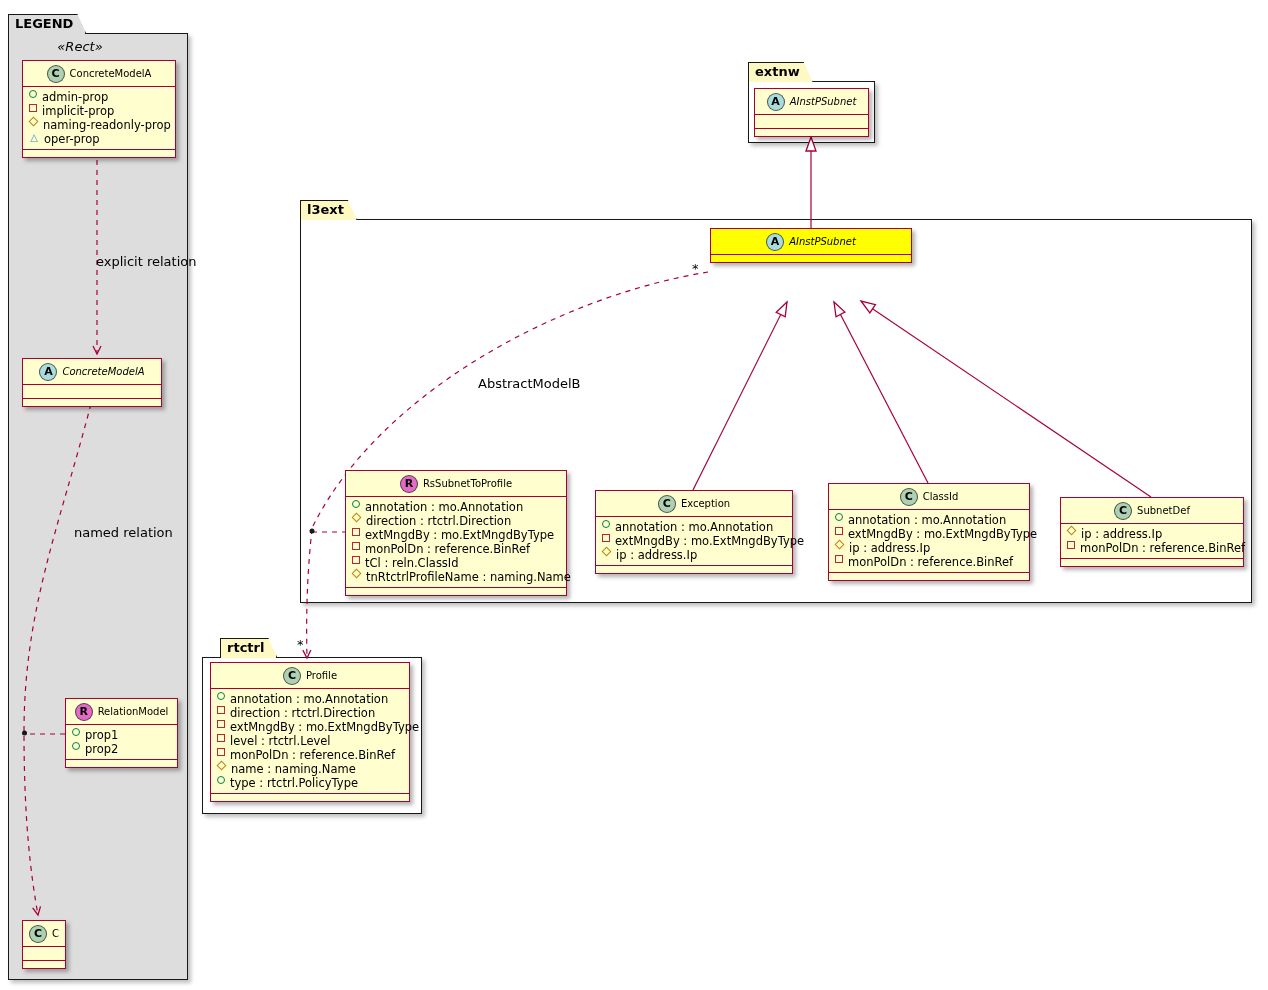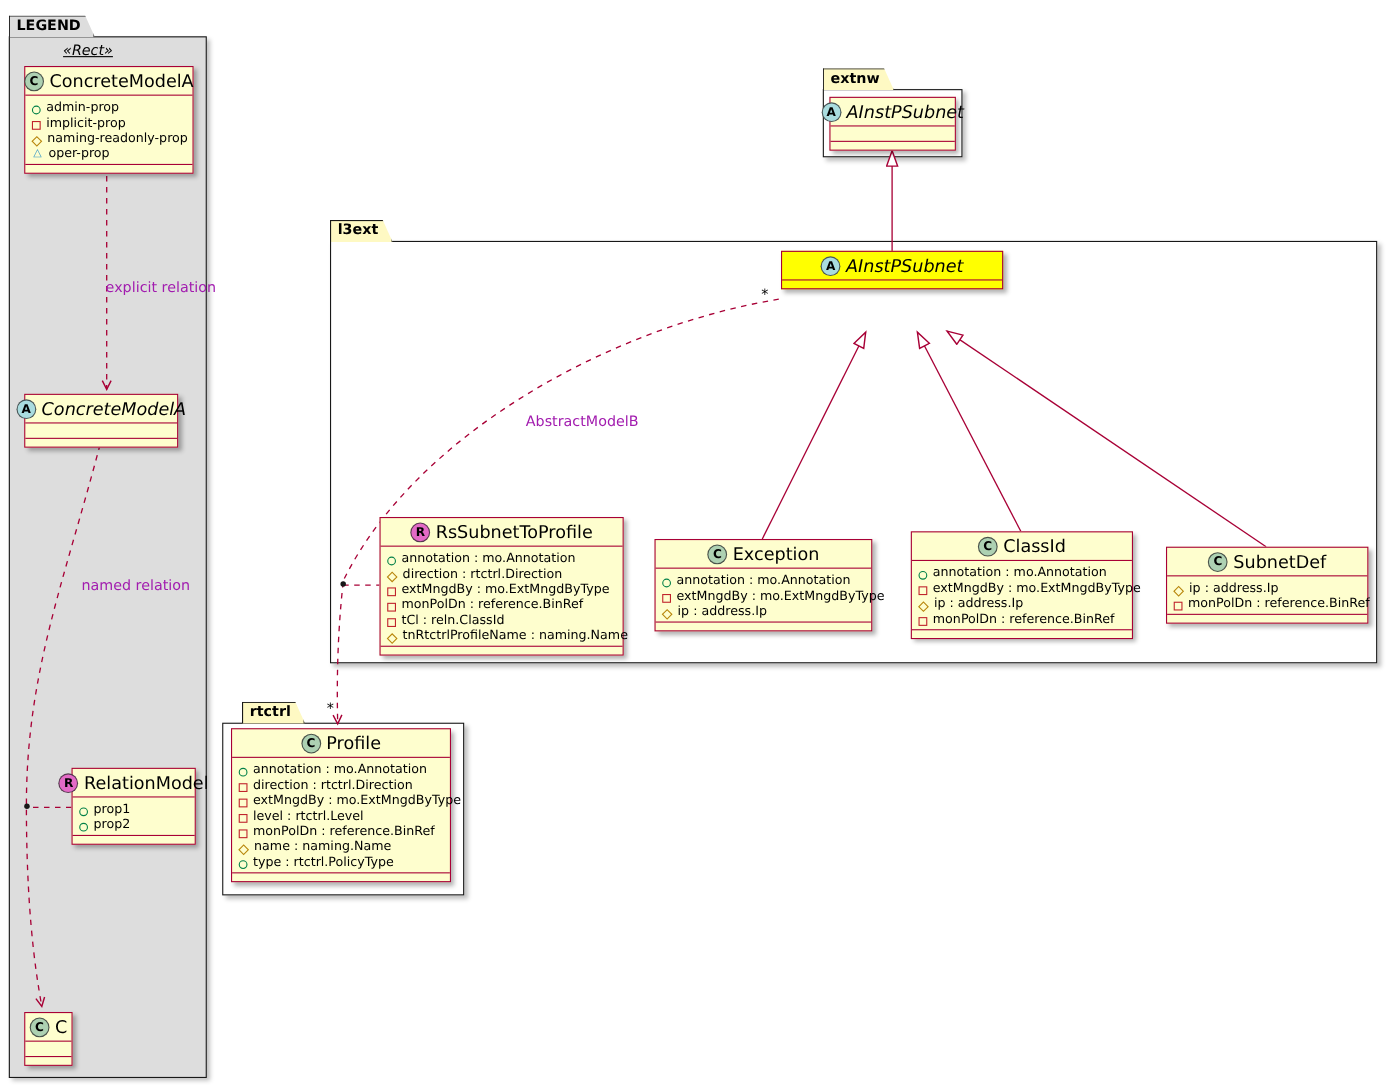--- a/index.html
+++ b/index.html
@@ -36,56 +36,56 @@
   }
   .kind{
     width:16px;height:16px;border-radius:50%;flex:0 0 auto;
     display:flex;align-items:center;justify-content:center;
     font-size:11px;font-weight:bold;font-style:normal;
     border:1px solid rgba(40,40,40,.75);
   }
   .kind-C{background:#ADD1B2;}
   .kind-A{background:#A9DCDF;}
   .kind-R{background:#E36AC6;}
-  .cls-name{font-size:16px;text-align:right;}
+  .cls-name{font-size:10px;text-align:right;}
   .cls-name.abstract{font-style:italic;}
   .cls-attrs{
     border-bottom:1px solid #A80036;padding:3px 6px;min-height:7px;
   }
   .attr-row{
-    display:flex;align-items:flex-end;gap:5px;height:14px;
+    display:flex;align-items:flex-start;gap:5px;height:14px;
     font-size:11.5px;white-space:nowrap;
   }
   .cls-methods{height:7px;}
   
   .vis{flex:0 0 auto;box-sizing:border-box;}
   .vis-circle{width:8px;height:8px;border:1.5px solid #038048;border-radius:50%;}
   .vis-square{width:8px;height:8px;border:1.5px solid #C0242C;}
   .vis-diamond{width:7px;height:7px;border:1.5px solid #B8860B;transform:rotate(45deg);margin:0 1px;}
   .vis-triangle{width:10px;height:12px;border:none;color:#3A9BC8;font-size:10px;line-height:12px;text-align:center;}
   
   svg.edges{position:absolute;left:0;top:0;z-index:3;pointer-events:none;}
   svg.edges path.solid{stroke:#A80036;stroke-width:1.2;fill:none;}
   svg.edges path.dashed{stroke:#A80036;stroke-width:1.2;fill:none;stroke-dasharray:5,5;}
   svg.edges circle.dot{fill:#181818;stroke:none;}
   .edge-label{
-    position:absolute;z-index:5;font-size:13px;color:#a21caf;white-space:nowrap;
+    position:absolute;z-index:5;font-size:13px;color:#000000;white-space:nowrap;
   }
   .mult{position:absolute;z-index:5;font-size:13px;color:#000;}
 </style>
 </head>
 <body>
 
 <div class="canvas">
 
   <div class="pkg-tab gray" style="left:8px;top:14px;">
     <span>LEGEND</span>
   </div>
   <div class="pkg-body gray" style="left:8px;top:33px;width:178px;height:945px;"></div>
-  <div class="stereotype" style="left:8px;top:39px;width:144px;text-decoration:underline;">«Rect»</div>
+  <div class="stereotype" style="left:8px;top:39px;width:144px;">«Rect»</div>
 
   <div class="pkg-tab" style="left:748px;top:62px;">
     <span>extnw</span>
   </div>
   <div class="pkg-body" style="left:748px;top:81px;width:125px;height:60px;"></div>
 
   <div class="pkg-tab" style="left:300px;top:200px;">
     <span>l3ext</span>
   </div>
   <div class="pkg-body" style="left:300px;top:219px;width:950px;height:382px;"></div>

